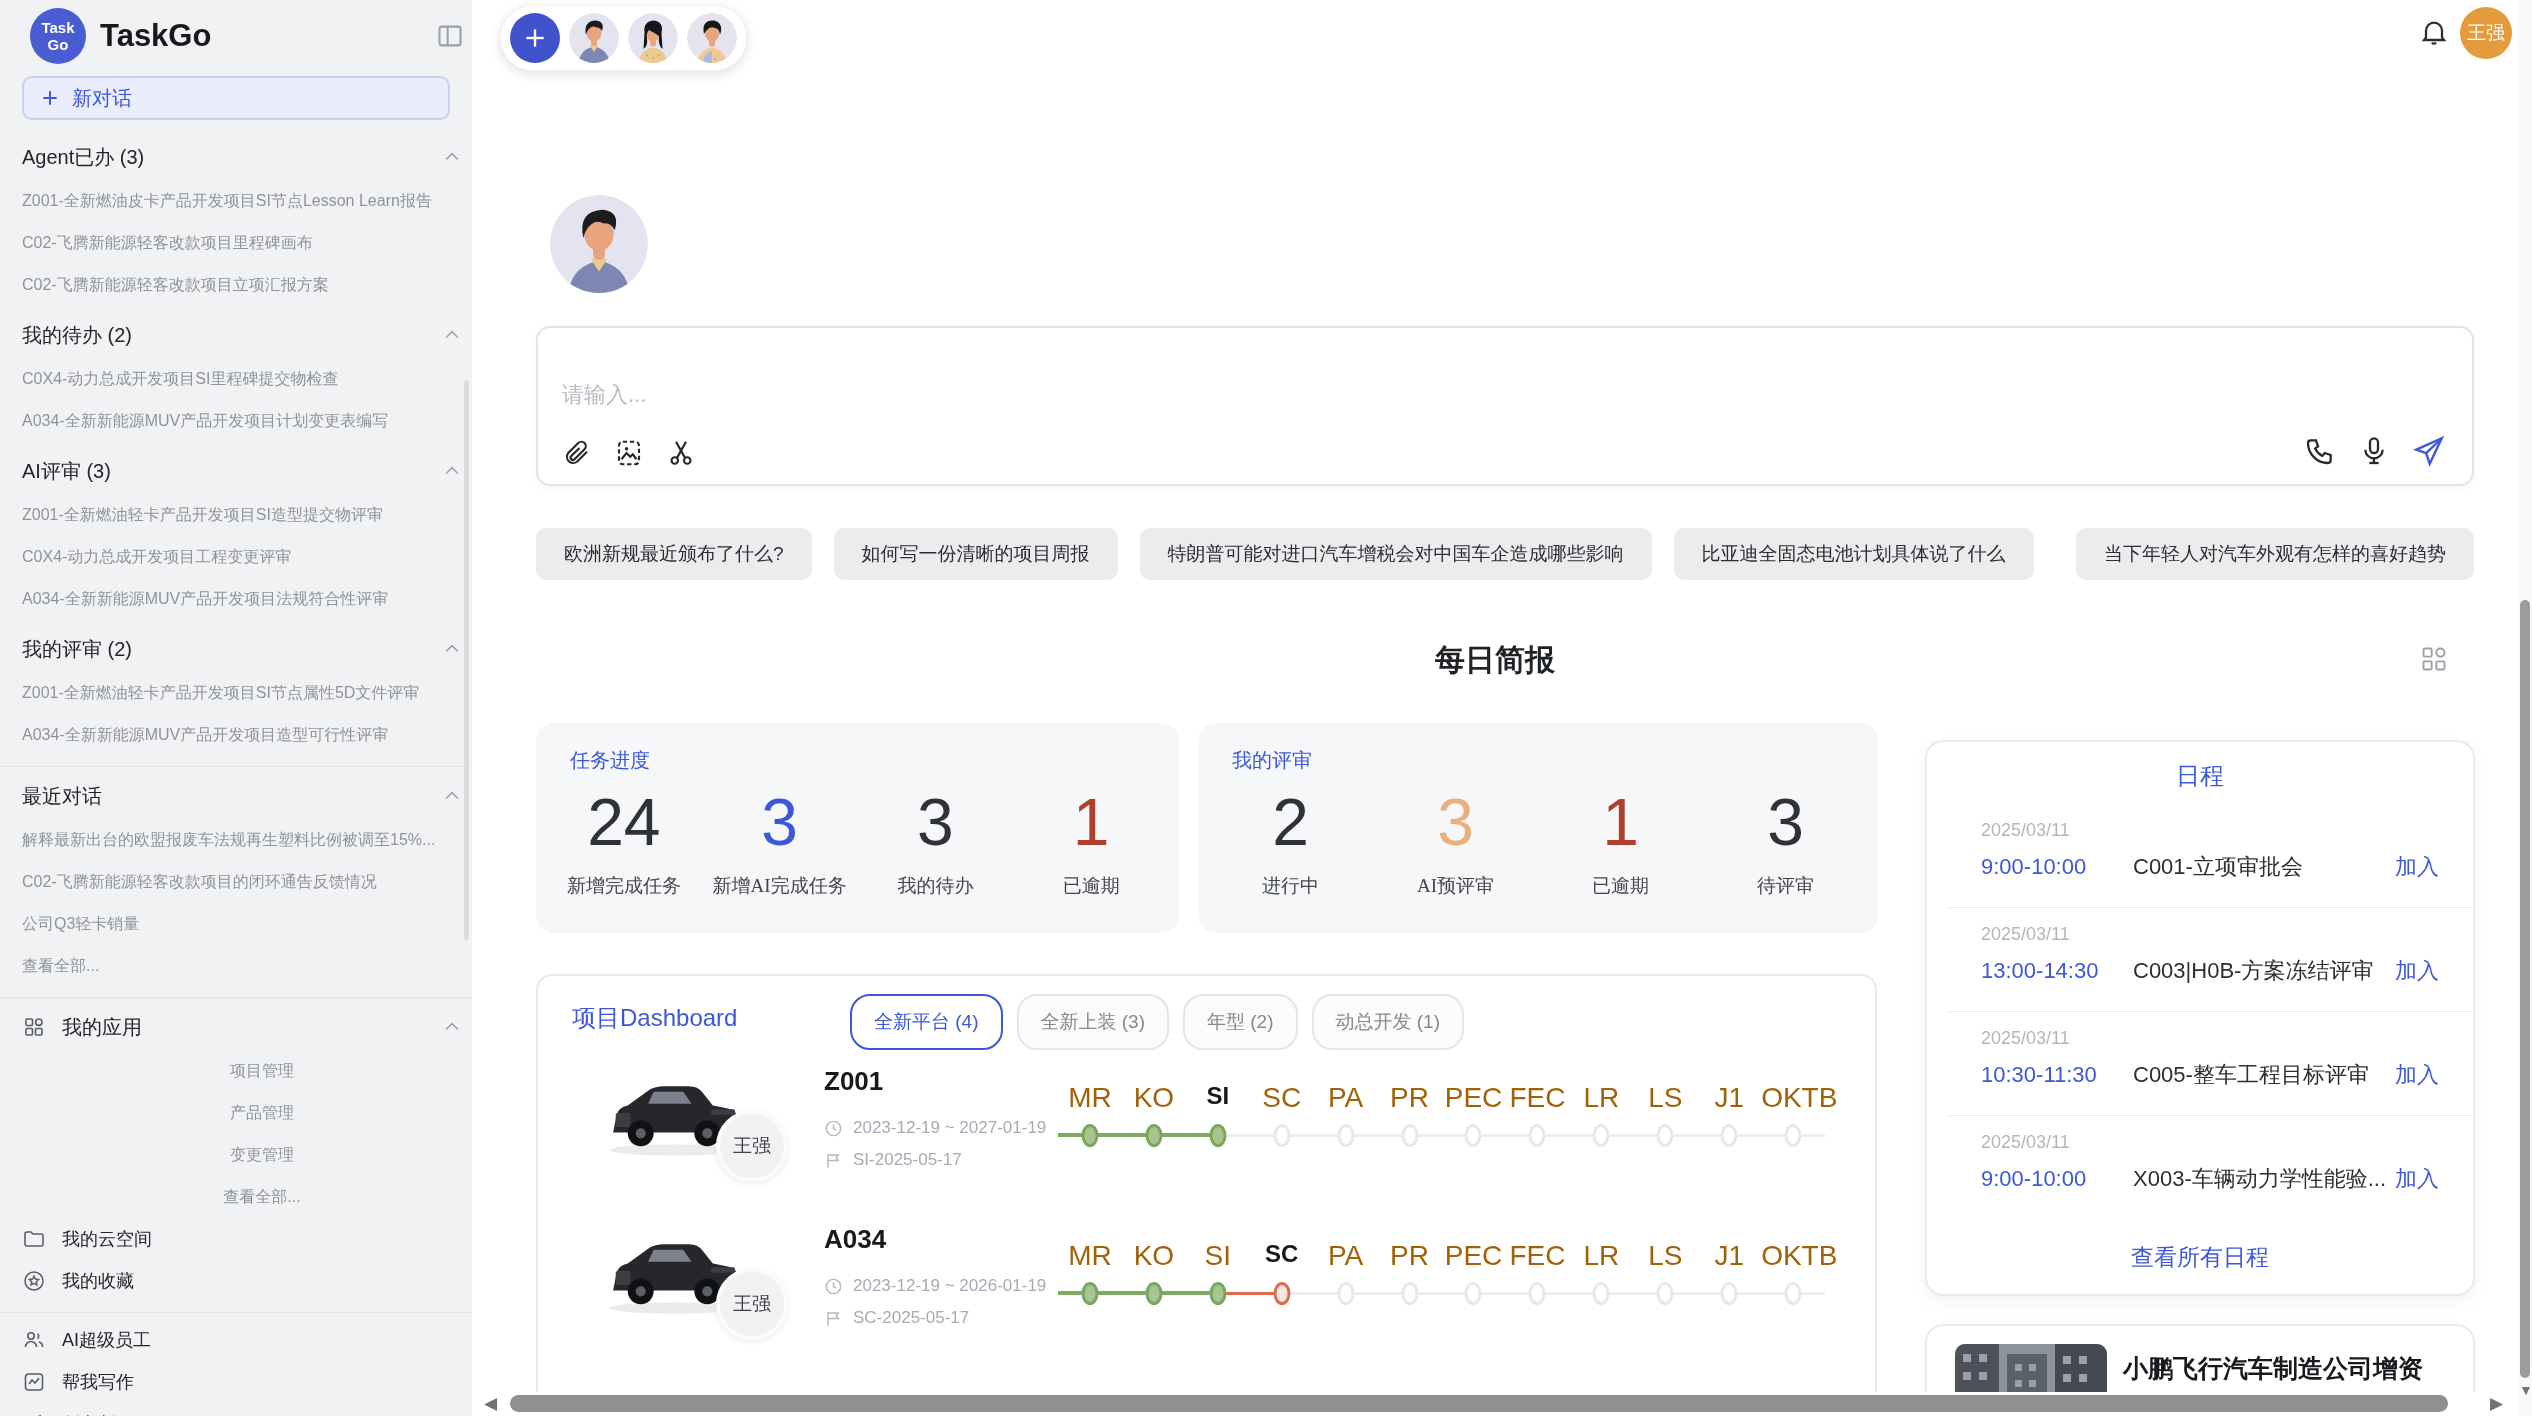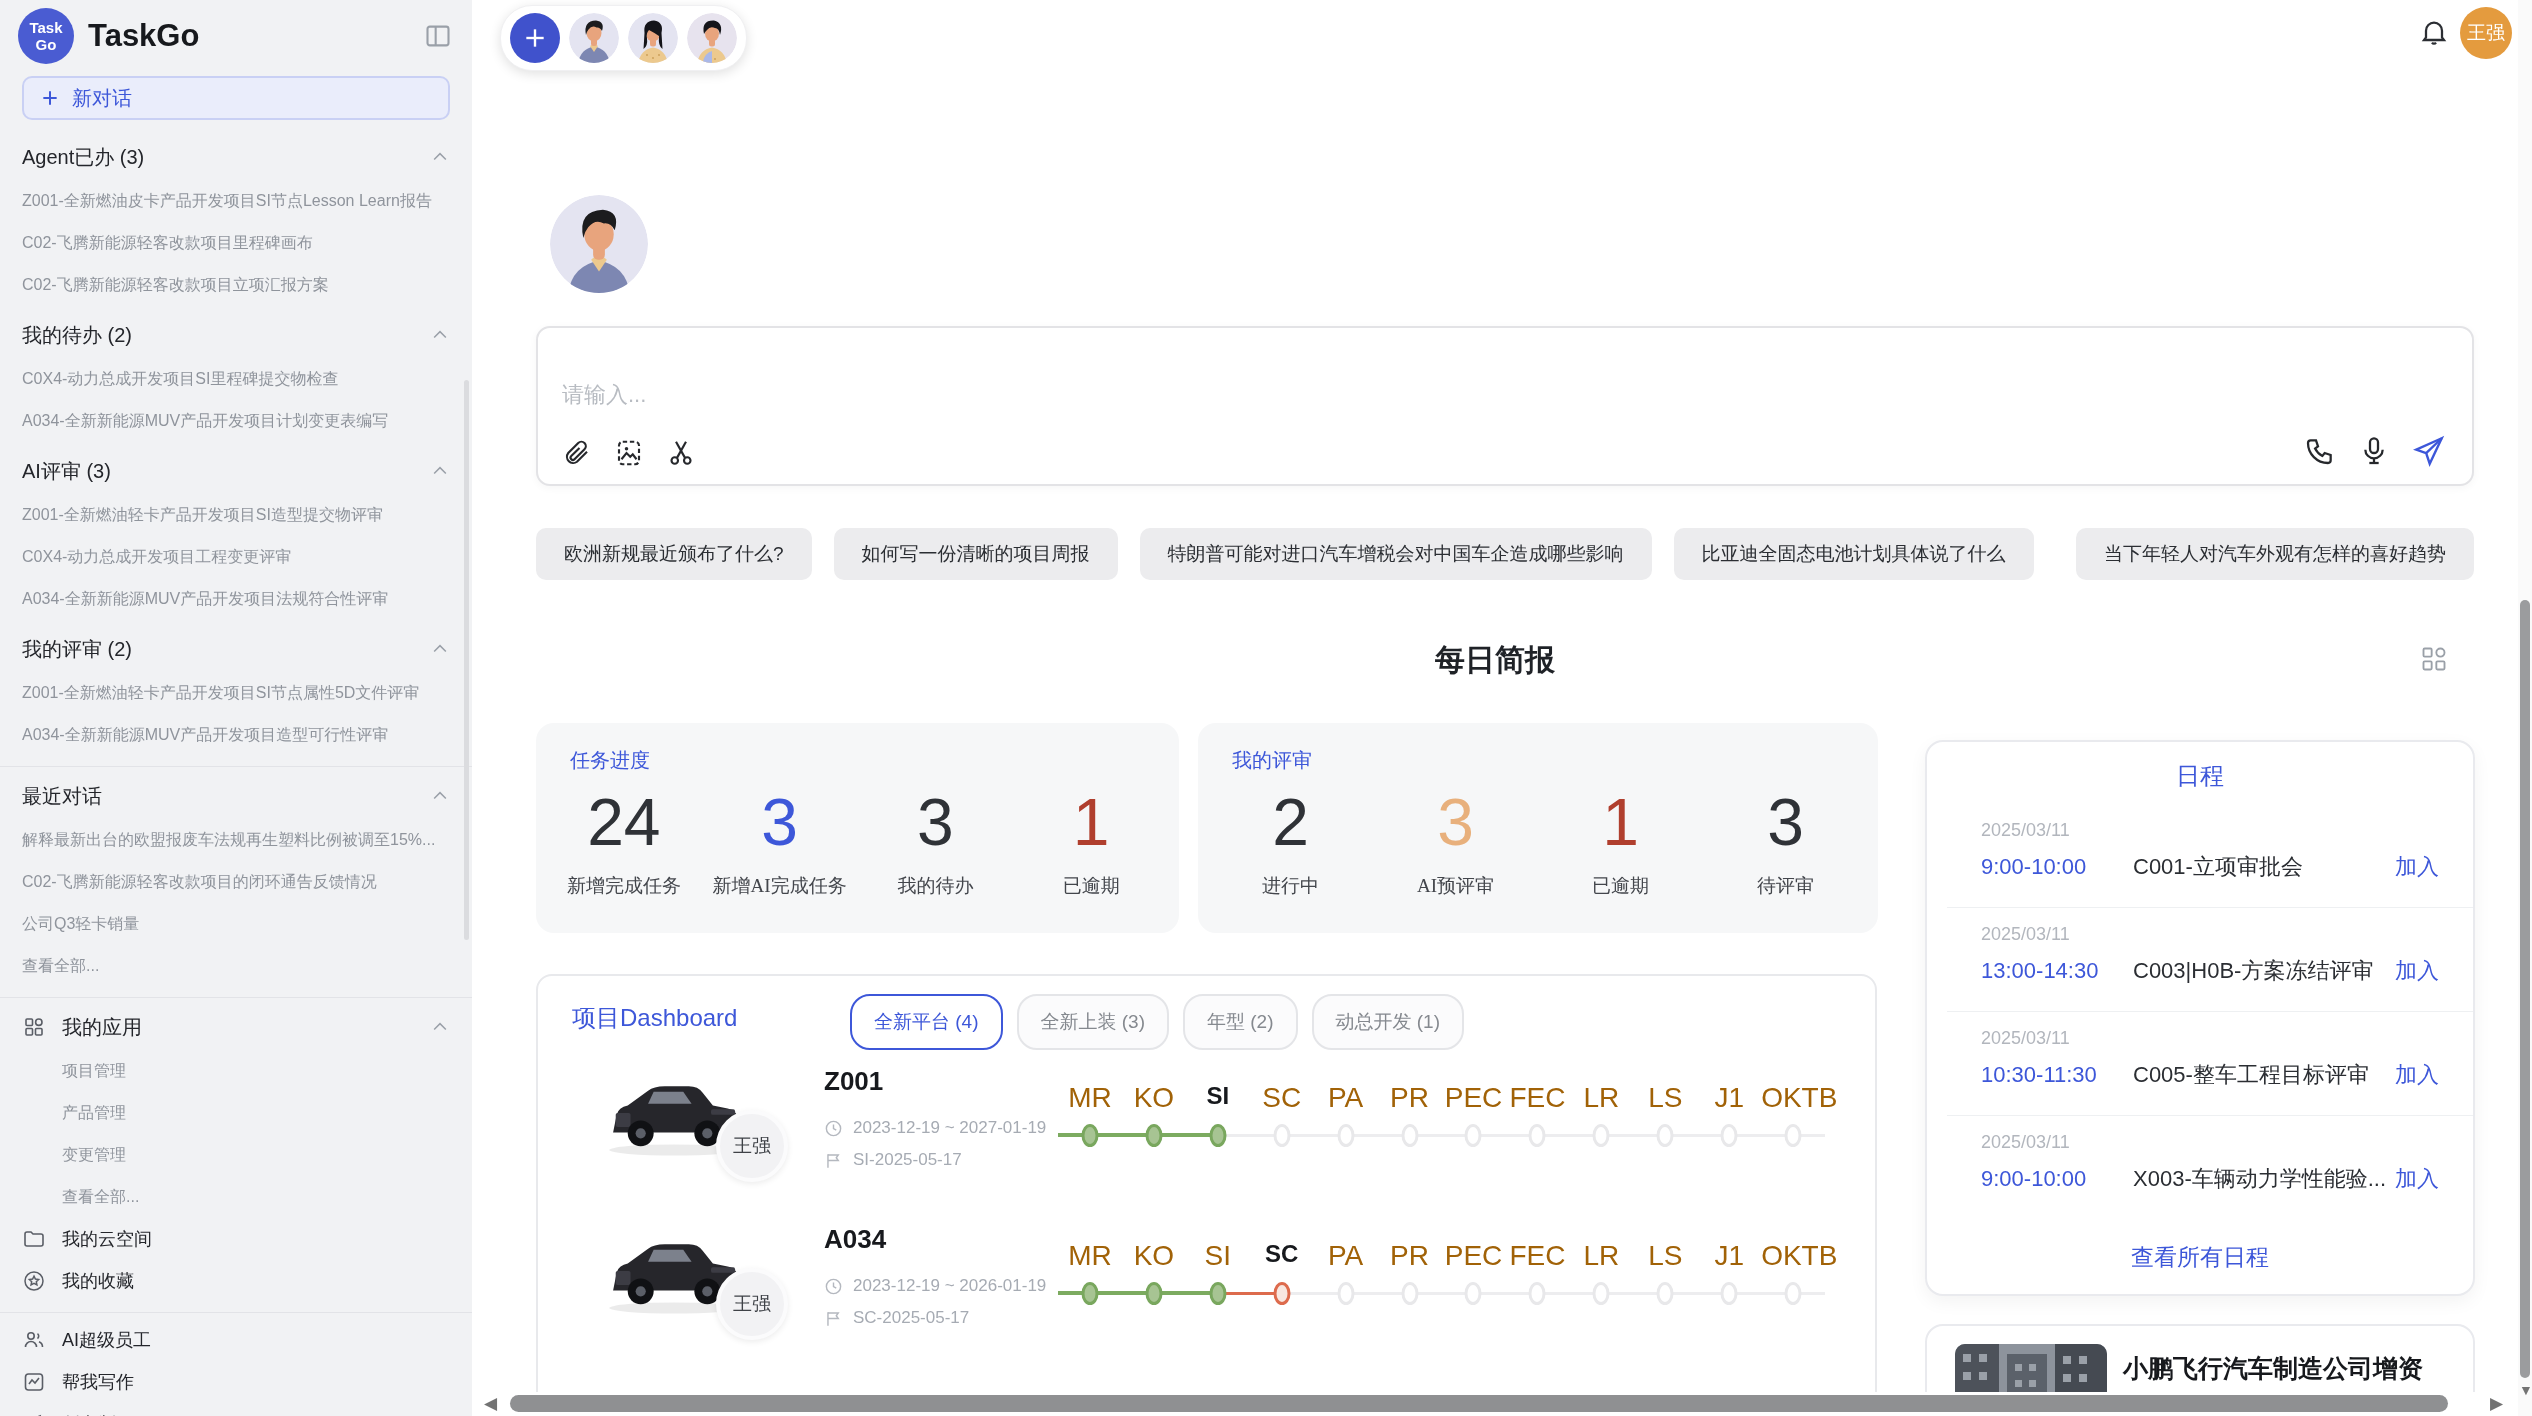--- a/index.html
+++ b/index.html
@@ -1,37 +1,37 @@
 <!DOCTYPE html>
 <html><head>
 <meta charset="utf-8">
 <style>
   html,body{margin:0;padding:0;background:#fff;}
   #page{position:relative;width:2532px;height:1416px;overflow:hidden;
         font-family:"Liberation Sans","DejaVu Sans",sans-serif;color:#24262b;background:#fff;}
   
-  .sidebar{position:absolute;left:0;top:0;width:472px;height:100%;background:#f1f2f4;overflow:hidden;}
+  .sidebar{position:absolute;left:0;top:0;width:472px;height:100%;background:#f1f2f4;overflow:hidden;padding-left:12px;}
   .sb-header{position:relative;height:72px;}
   .sb-logo{position:absolute;left:18px;top:8px;width:56px;height:56px;border-radius:50%;background:#4a5cd2;
            color:#fff;display:flex;flex-direction:column;align-items:center;justify-content:center;
            font-size:15px;font-weight:bold;line-height:17px;}
   .sb-title{position:absolute;left:88px;top:18px;font-size:31px;font-weight:bold;color:#17191d;}
   .sb-collapse{position:absolute;right:20px;top:22px;color:#9aa0a8;}
   .new-chat{position:absolute;left:22px;top:76px;width:428px;height:44px;background:#eaedfb;
             border:2px solid #c9d0f4;border-radius:10px;display:flex;align-items:center;gap:12px;
             padding:0 16px;box-sizing:border-box;color:#3d57d9;font-size:20px;font-weight:500;cursor:pointer;}
   .sb-scroll{position:absolute;left:0;right:0;top:128px;bottom:0;padding:0 22px;overflow:hidden;}
   .sb-sec-header{display:flex;align-items:center;justify-content:space-between;height:46px;margin-top:6px;
                  font-size:20px;color:#24262b;}
   .sb-sec-header .chev{color:#9aa0a8;}
   .sb-item{height:42px;line-height:42px;font-size:16px;color:#8f949c;white-space:nowrap;overflow:hidden;cursor:pointer;}
   .sb-divider{height:1px;background:#e2e3e7;margin:10px -22px 6px;}
   .sb-row{display:flex;align-items:center;gap:16px;height:42px;font-size:18px;color:#24262b;cursor:pointer;}
   .sb-row .ric{color:#5a5e66;display:flex;}
-  .sb-sub{padding-left:40px;}
+  .sb-sub{padding-left:40px;text-align:center;}
   .apps-head-left{display:flex;align-items:center;gap:16px;}
   .sb-scrollbar{position:absolute;left:464px;top:380px;width:5px;height:560px;border-radius:3px;background:#dbdcdf;}
   
   .main{position:absolute;left:472px;top:0;right:14px;bottom:0;background:#fff;overflow:hidden;}
   .top-pill{position:absolute;left:28px;top:5px;height:64px;border-radius:32px;background:#fff;
             box-shadow:0 3px 12px rgba(0,0,0,.12);border:1px solid #f0f0f2;display:flex;align-items:center;
             gap:9px;padding:0 9px;}
   .pill-plus{width:50px;height:50px;border-radius:50%;background:#4052cc;color:#fff;display:flex;
              align-items:center;justify-content:center;cursor:pointer;}
   .pill-avatar{width:50px;height:50px;border-radius:50%;overflow:hidden;cursor:pointer;}

